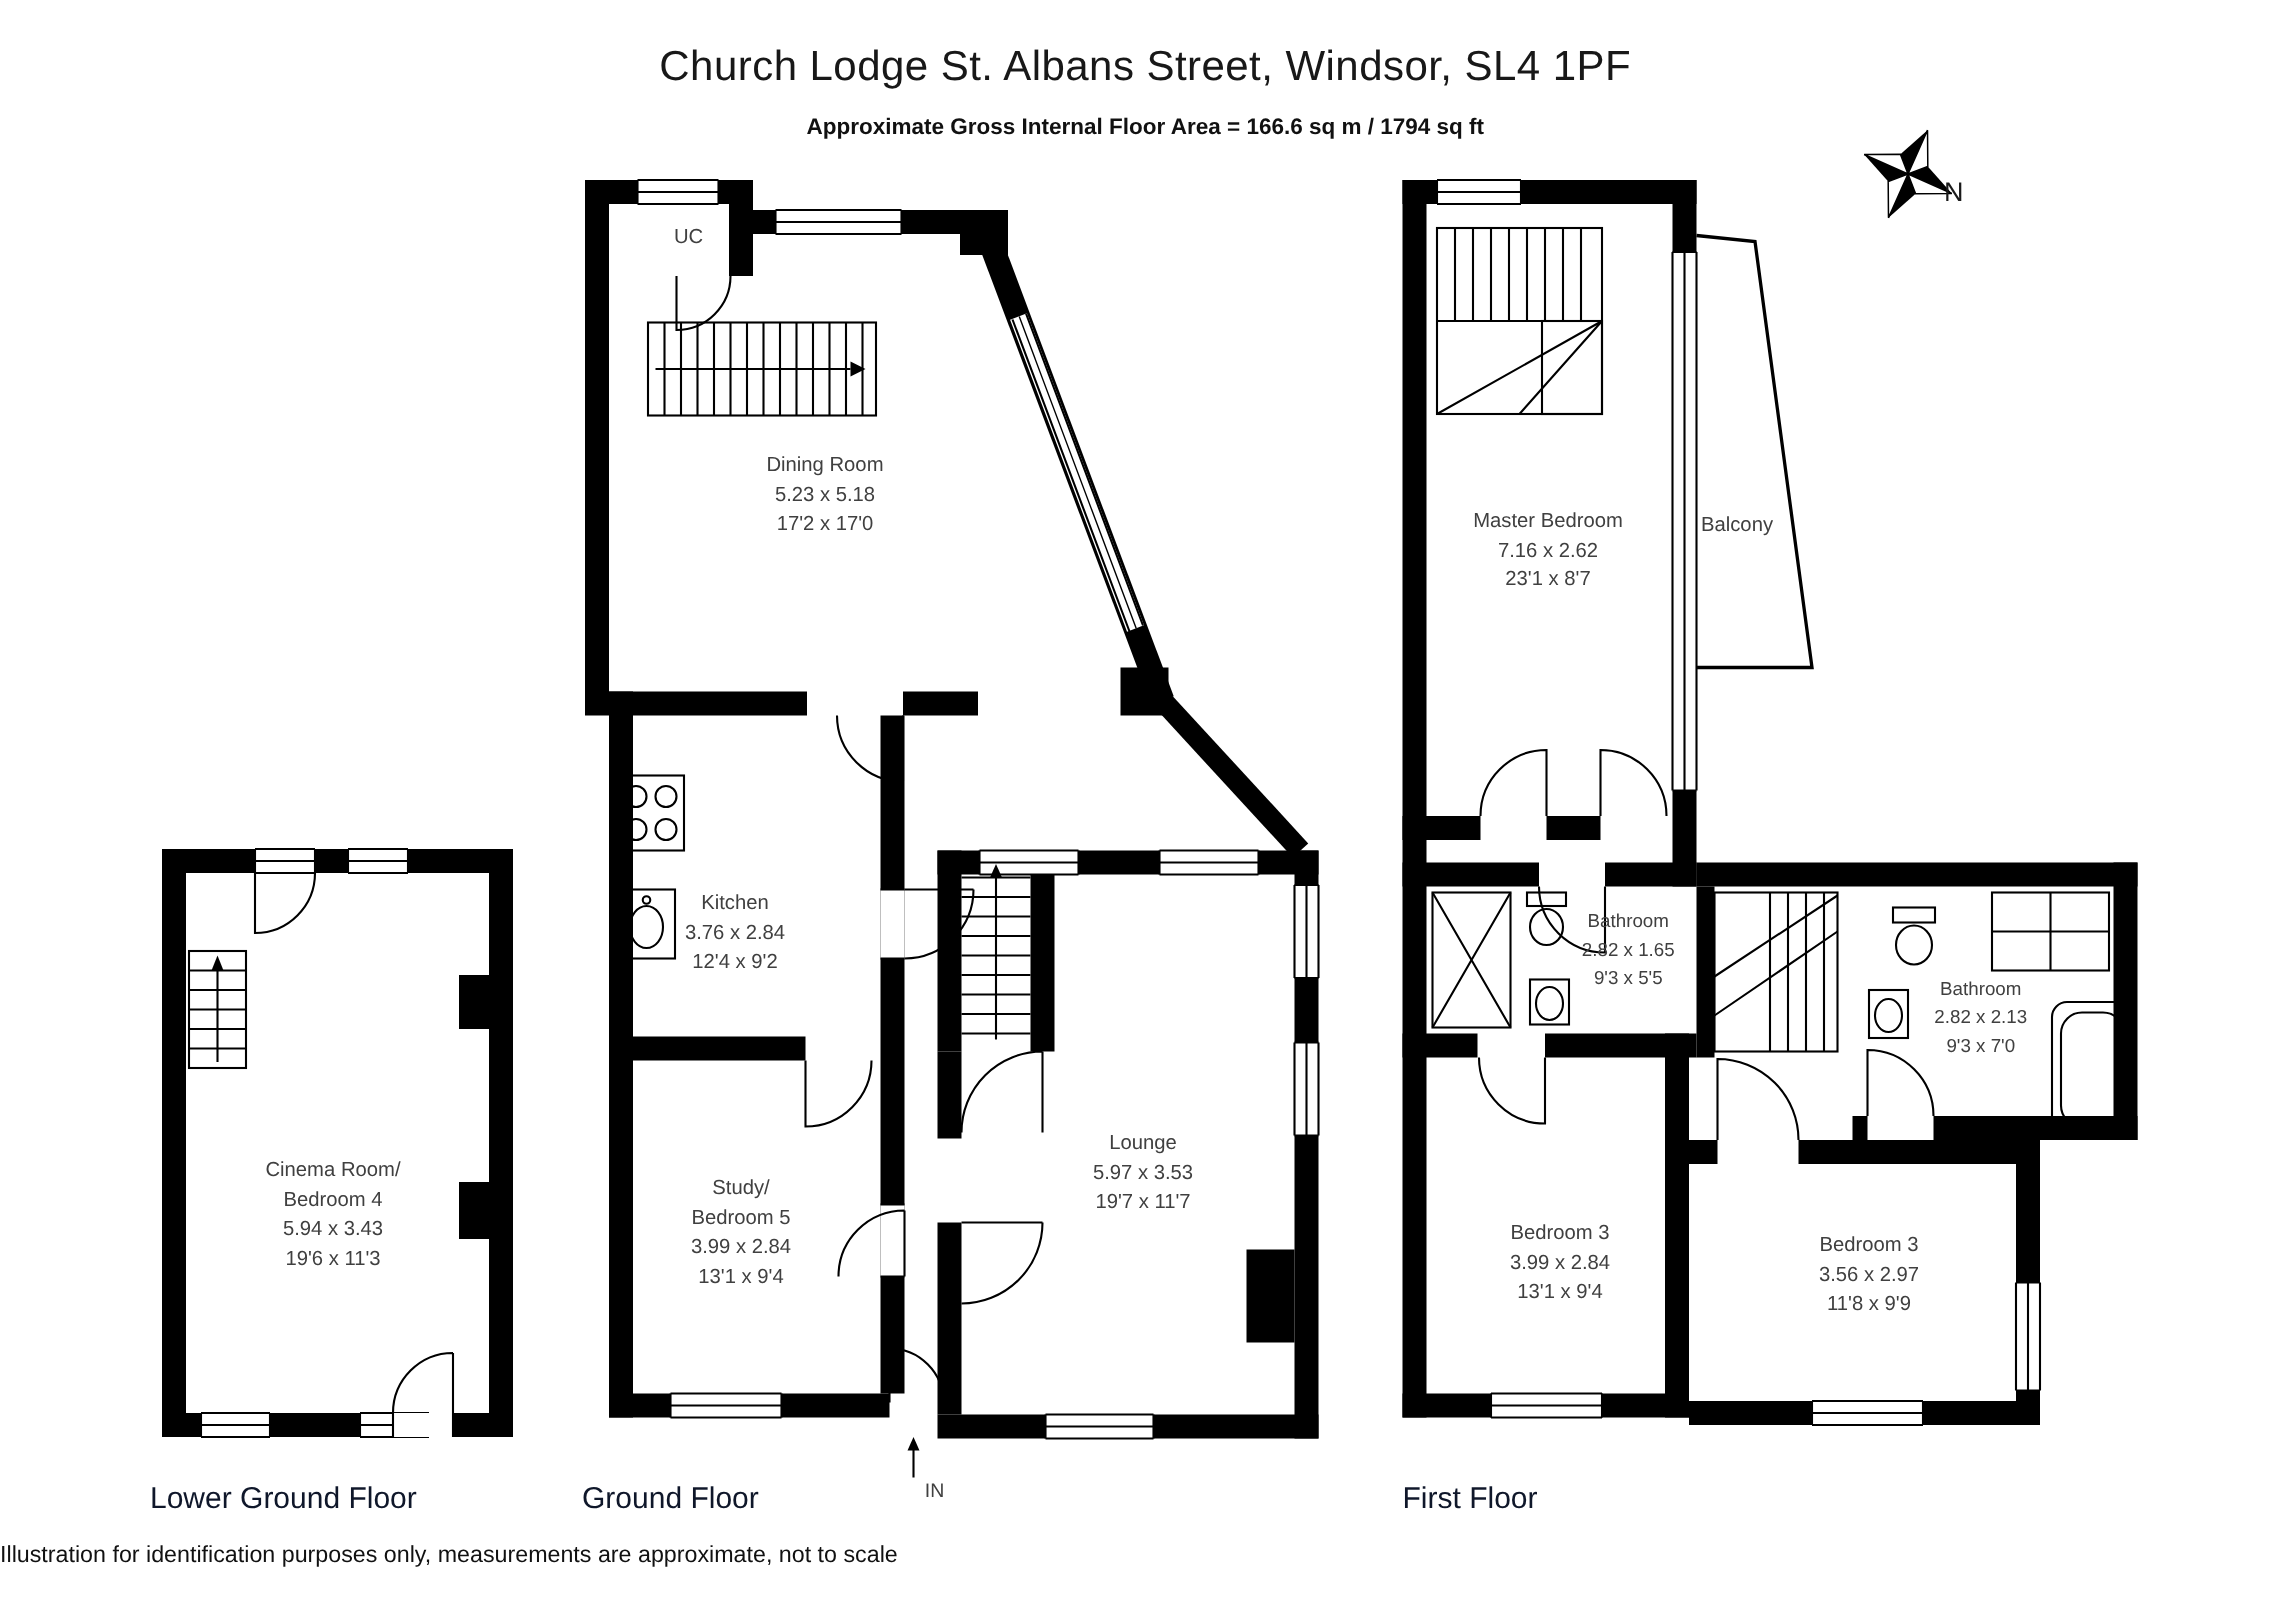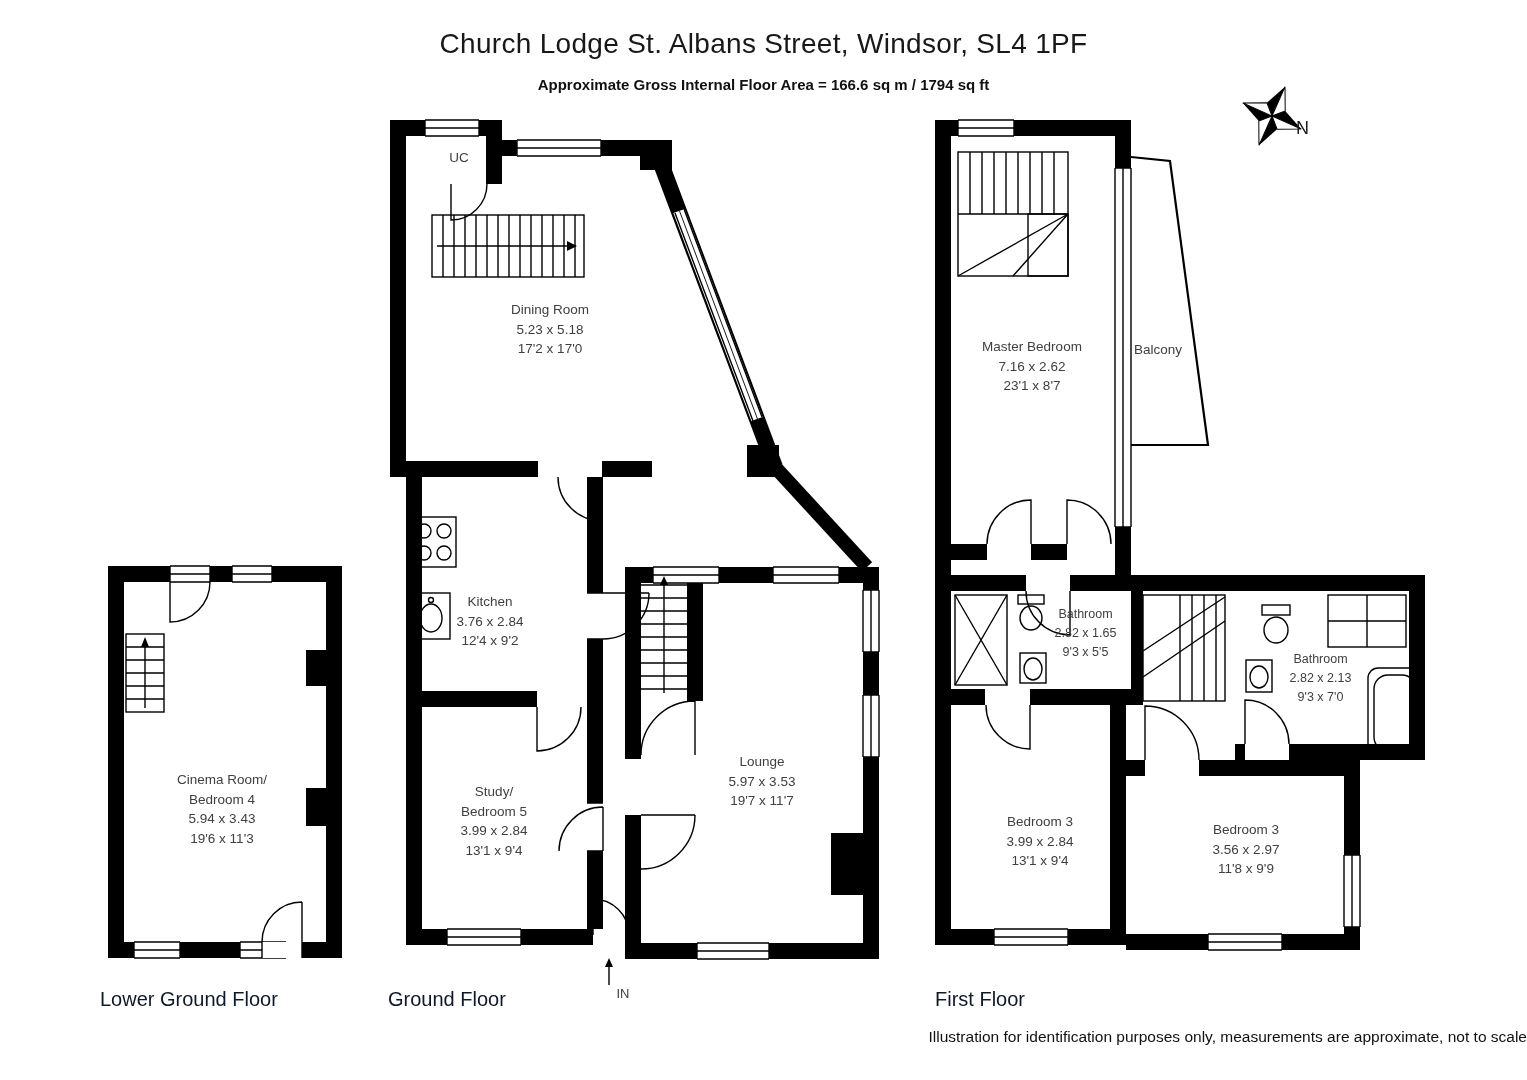--- a/index.html
+++ b/index.html
@@ -3,21 +3,21 @@
 <meta charset="utf-8">
 <style>
   *{margin:0;padding:0;box-sizing:border-box}
   html,body{width:1527px;height:1080px;background:#fff;font-family:"Liberation Sans",sans-serif;color:#1a1a1a;overflow:hidden;position:relative}
   .abs{position:absolute}
   .title{top:28px;left:0;width:100%;text-align:center;font-size:28px;color:#181818;letter-spacing:.3px}
   .subtitle{top:76px;left:0;width:100%;text-align:center;font-size:15px;font-weight:bold;color:#111}
   .room-label{text-align:center;font-size:13.5px;line-height:19.5px;color:#404040}
   .room-label.small{font-size:12.5px;line-height:19px}
   .floor-label{font-size:20px;color:#0f172a}
-  .footer{top:1028px;left:0;width:100%;text-align:right;font-size:15.5px;color:#111}
+  .footer{top:1028px;left:0;width:100%;text-align:left;font-size:15.5px;color:#111}
   svg{position:absolute;overflow:visible}
   .wall{fill:#000;stroke:none}
   .thick{stroke:#000;fill:none}
   .ln{stroke:#000;stroke-width:1.4;fill:none}
   .w{fill:#fff;stroke:none}
   .ah{fill:#000;stroke:none}
 </style>
 </head>
 <body>
 

